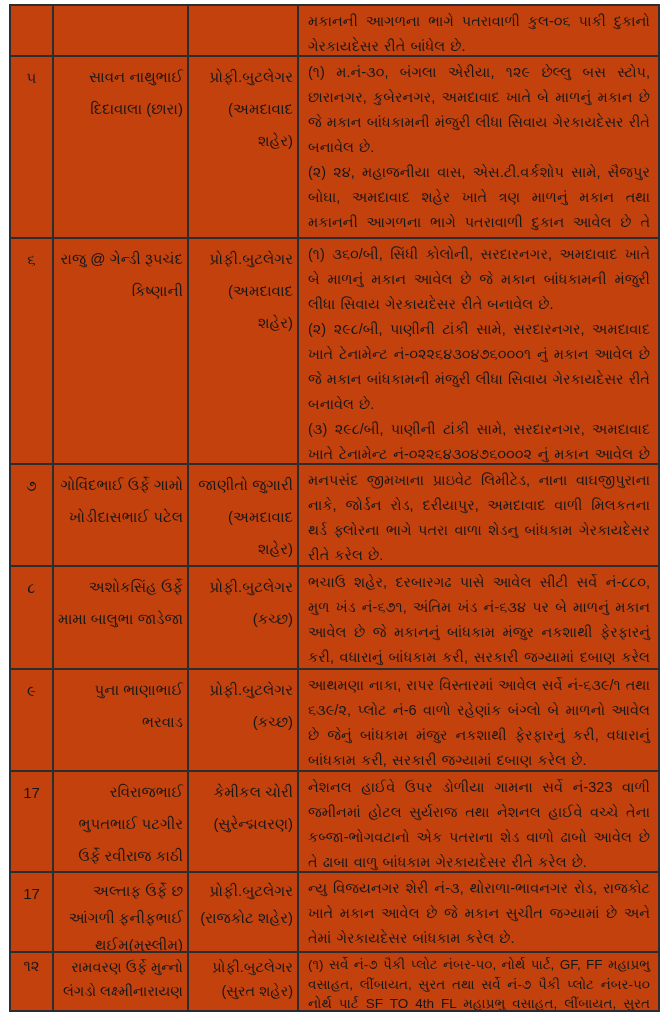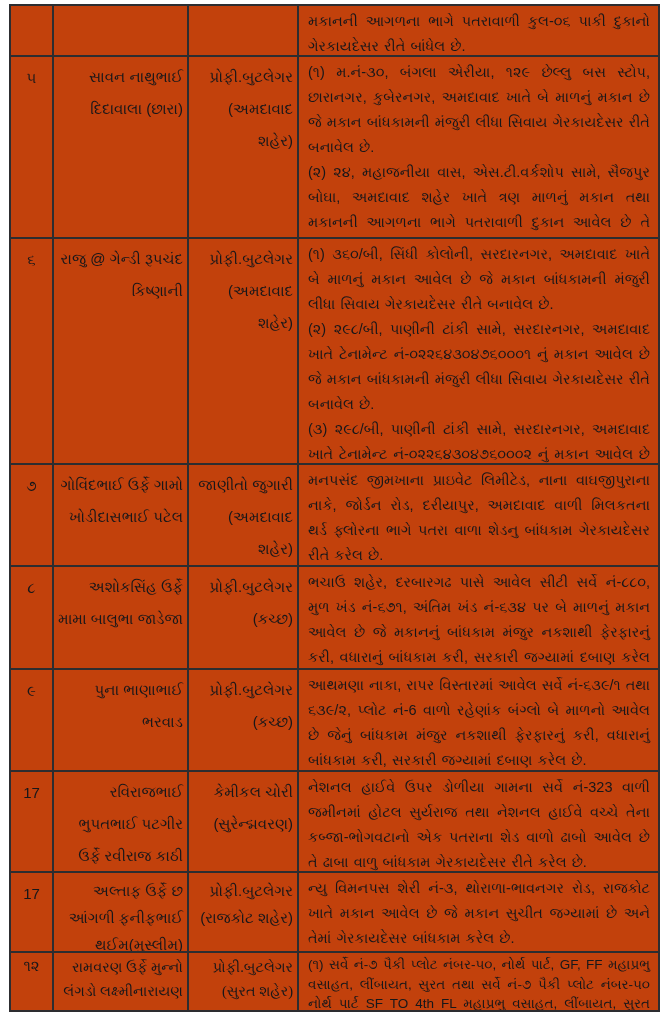--- a/index.html
+++ b/index.html
@@ -36,21 +36,21 @@
     text-align:right;font-size:15px;line-height:32px;padding-top:4px;
   }
   .cell-desc{
     font-size:14.5px;line-height:25px;
     text-align:justify;
     white-space:pre-line;
     padding:3px 8px 0 9px;
     word-spacing:1px;
   }
   .row-last .cell-desc{font-size:13.5px;line-height:19.5px;padding-top:2px;}
-  .row-last .cell-center{line-height:24px;padding-top:2px;font-size:14.5px;font-family:Liberation Serif, serif;}
+  .row-last .cell-center{line-height:24px;padding-top:2px;font-size:14.5px;}
   .row-last .cell-no{line-height:24px;padding-top:1px;}
   .row-11 .cell-center{line-height:27px;}
 </style>
 </head>
 <body>
 
 <div class="page">
   <div class="tbl">
 
     <div class="row">
@@ -102,21 +102,21 @@
       <div class="cell cell-no">17</div>
       <div class="cell cell-center">રવિરાજભાઈ ભુપતભાઈ પટગીર ઉર્ફે રવીરાજ કાઠી</div>
       <div class="cell cell-center">કેમીકલ ચોરી (સુરેન્દ્મવરણ)</div>
       <div class="cell cell-desc">નેશનલ હાઈવે ઉપર ડોળીયા ગામના સર્વે નં-323 વાળી જમીનમાં હોટલ સુર્યરાજ તથા નેશનલ હાઈવે વચ્ચે તેના કબ્જા-ભોગવટાનો એક પતરાના શેડ વાળો ઢાબો આવેલ છે તે ઢાબા વાળુ બાંધકામ ગેરકાયદેસર રીતે કરેલ છે.</div>
     </div>
 
     <div class="row row-11">
       <div class="cell cell-no">17</div>
       <div class="cell cell-center">અલ્તાફ ઉર્ફે છ આંગળી ફનીફભાઈ થઈમ(મુસ્લીમ)</div>
       <div class="cell cell-center">પ્રોફી.બુટલેગર (રાજકોટ શહેર)</div>
-      <div class="cell cell-desc">ન્યુ વિમનપસ શેરી નં-૩, થોરાળા-ભાવનગર રોડ, રાજકોટ ખાતે મકાન આવેલ છે જે મકાન સુચીત જગ્યામાં છે અને તેમાં ગેરકાયદેસર બાંધકામ કરેલ છે.</div>
+      <div class="cell cell-desc">ન્યુ વિજયનગર શેરી નં-૩, થોરાળા-ભાવનગર રોડ, રાજકોટ ખાતે મકાન આવેલ છે જે મકાન સુચીત જગ્યામાં છે અને તેમાં ગેરકાયદેસર બાંધકામ કરેલ છે.</div>
     </div>
 
     <div class="row row-last">
       <div class="cell cell-no">૧૨</div>
       <div class="cell cell-center">રામવરણ ઉર્ફે મુન્નો લંગડો લક્ષ્મીનારાયણ</div>
       <div class="cell cell-center">પ્રોફી.બુટલેગર (સુરત શહેર)</div>
       <div class="cell cell-desc">(૧) સર્વે નં-૭ પૈકી પ્લોટ નંબર-૫૦, નોર્થ પાર્ટ, GF, FF મહાપ્રભુ વસાહત, લીંબાયત, સુરત તથા સર્વે નં-૭ પૈકી પ્લોટ નંબર-૫૦ નોર્થ પાર્ટ SF TO 4th FL મહાપ્રભુ વસાહત, લીંબાયત, સુરત ખાતે</div>
     </div>
 
   </div>

